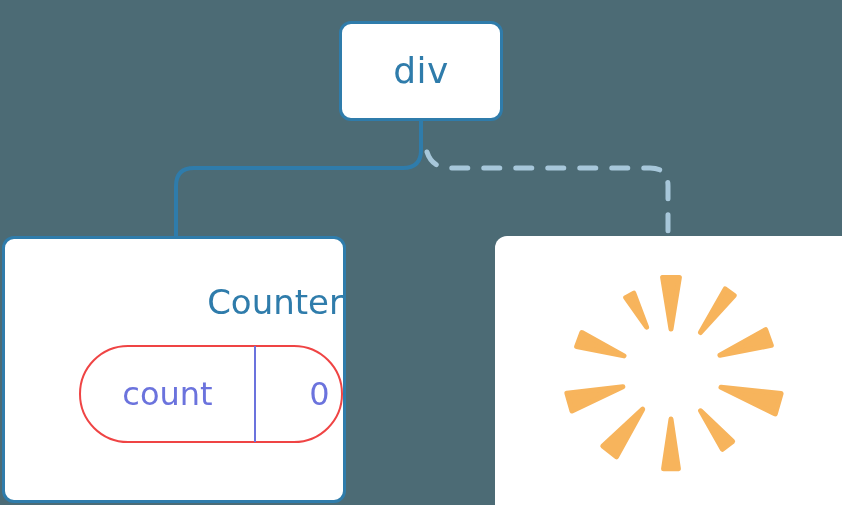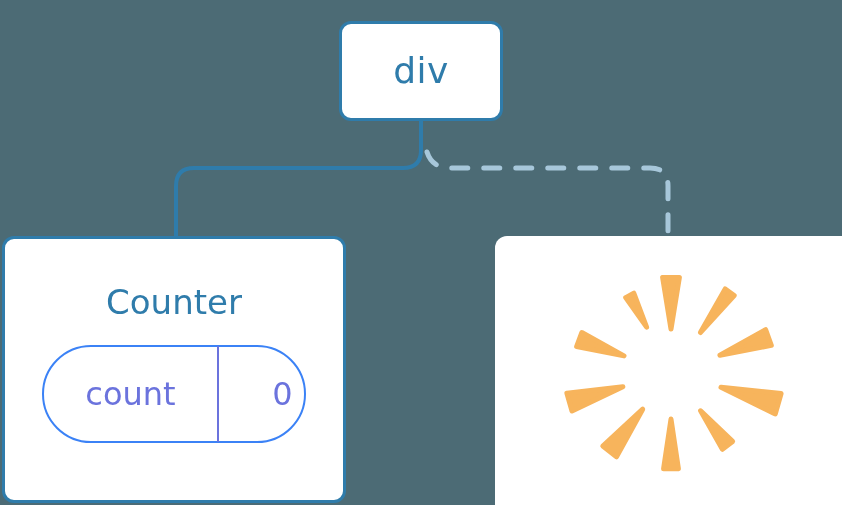--- a/index.html
+++ b/index.html
@@ -55,36 +55,36 @@
 
   #node-counter {
     left: 2px;
     top: 236px;
     width: 344px;
     height: 267px;
     border: 3px solid #2f7cab;
     border-radius: 12px;
     display: flex;
     flex-direction: column;
-    align-items: center;
+    align-items: flex-end;
     padding-top: 46px;
   }
   #node-counter .node-title {
     font-size: 34px;
     color: #2f7cab;
     line-height: 1;
     margin-bottom: 26px;
   }
 
   
   .state-pill {
     position: relative;
     width: 264px;
     height: 98px;
-    border: 2px solid #3b82f6;
+    border: 2px solid #ef4444;
     border-radius: 49px;
     display: flex;
     align-items: stretch;
     box-sizing: border-box;
     gap: 44px;
   }
   .state-key,
   .state-value {
     display: flex;
     align-items: center;

